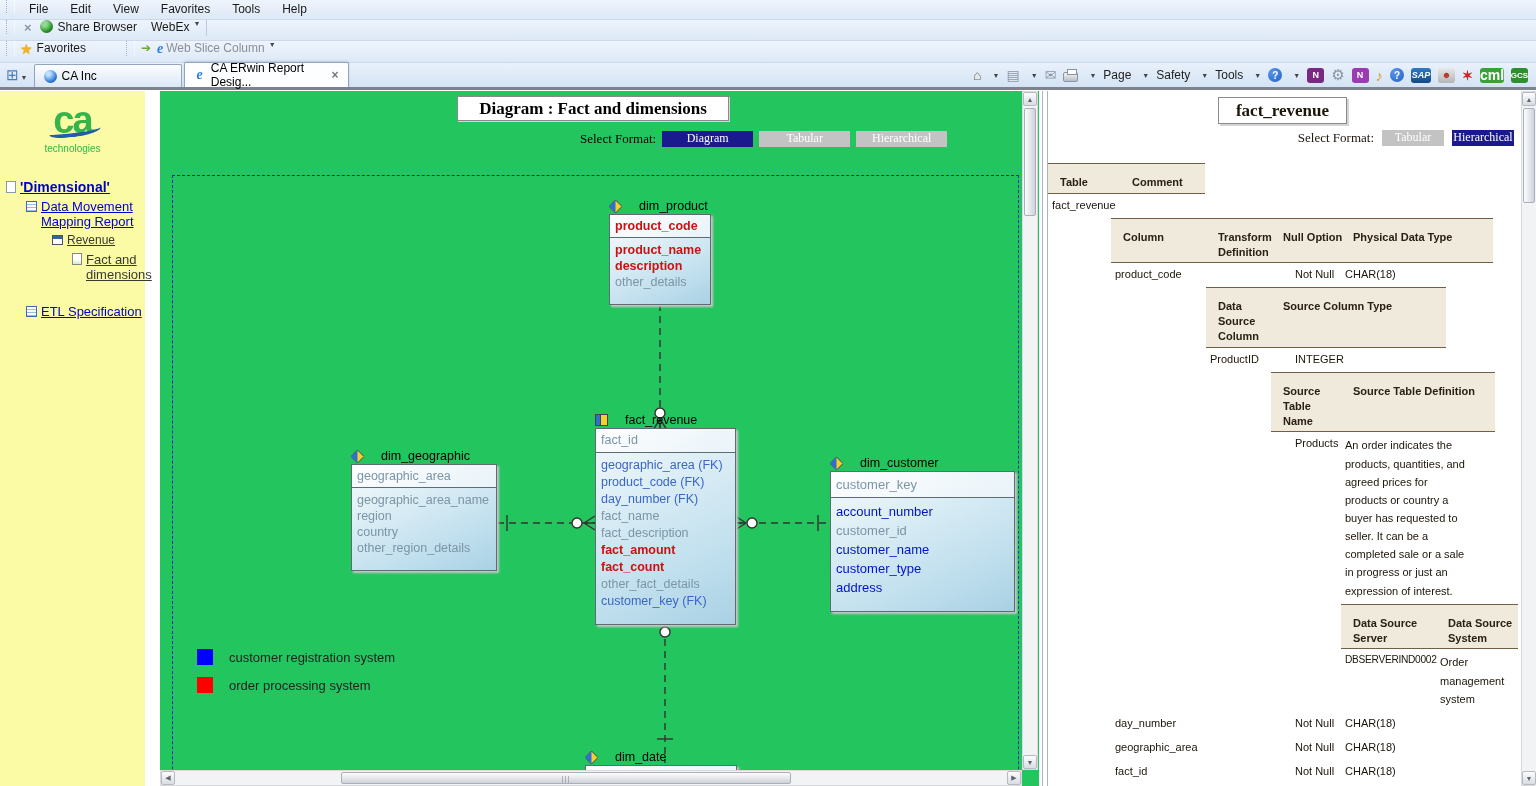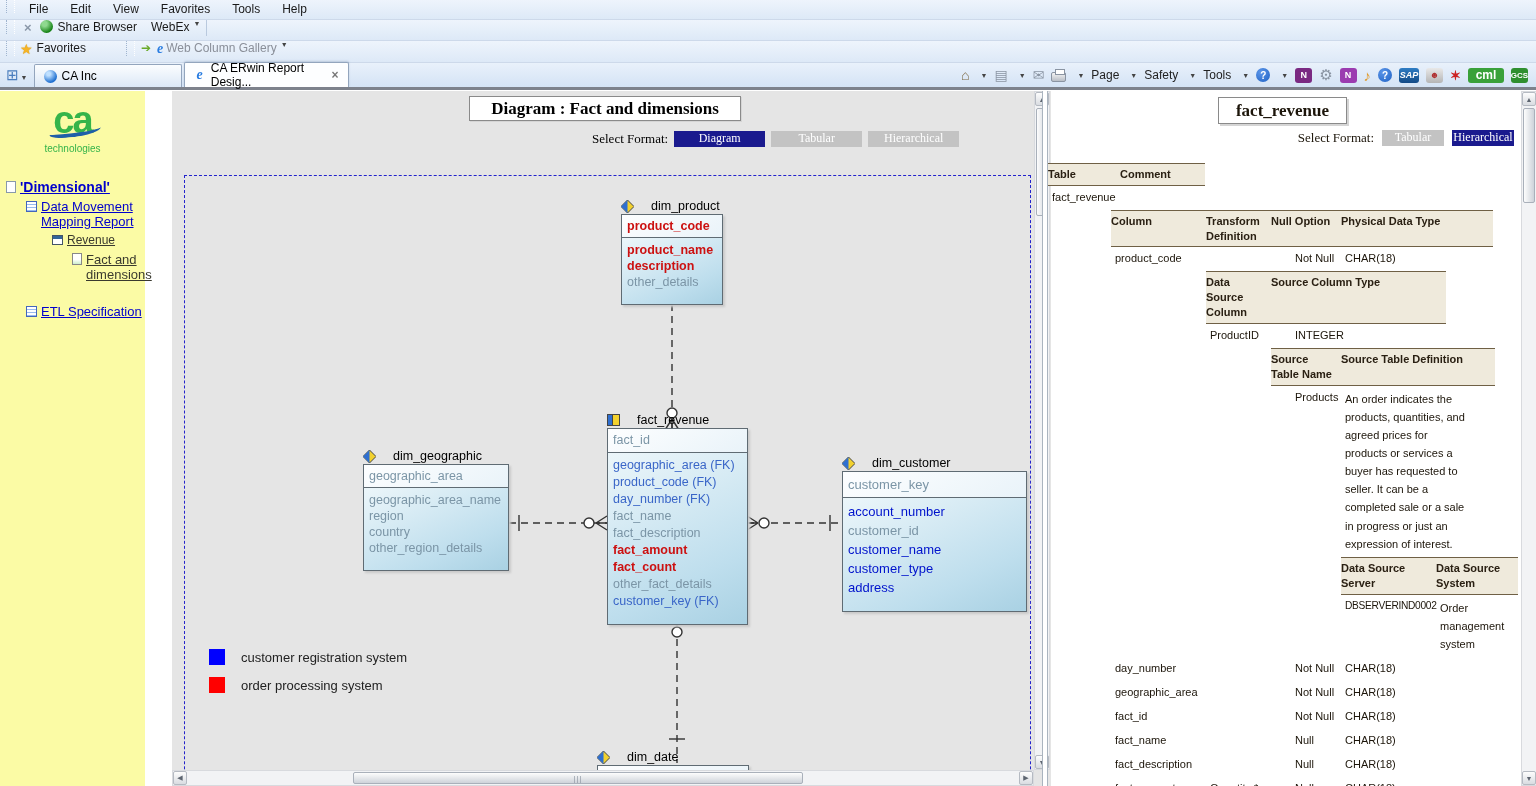--- a/index.html
+++ b/index.html
@@ -42,21 +42,21 @@
   .glyph.gray { color:#8a94a2; }
   .print-icon { width:15px; height:10px; background:linear-gradient(#f4f4f4,#b9bec6);
     border:1px solid #8a94a2; border-radius:2px; position:relative; margin-top:4px; }
   .print-icon::before { content:""; position:absolute; left:3px; top:-4px; width:8px; height:4px;
     background:#fff; border:1px solid #8a94a2; }
   .help-circle { width:14px; height:14px; border-radius:50%; background:radial-gradient(circle at 35% 30%,#5b95e8,#1f62c5);
     color:#fff; font-weight:bold; font-size:10px; display:inline-flex; align-items:center; justify-content:center; }
 
   
   .sidebar { position:absolute; left:0; top:91px; width:145px; height:695px; background:#fbfba5; }
-  .main { position:absolute; left:172px; top:91px; width:879px; height:695px; background:#e5e5e5; }
+  .main { position:absolute; left:160px; top:91px; width:879px; height:695px; background:#22c55e; }
   .main-content { position:absolute; left:0; top:0; width:862px; height:679px; overflow:hidden; }
   .divider { position:absolute; left:1042px; top:91px; width:6px; height:695px;
     background:#fff; border-left:1px solid #aab4bf; border-right:1px solid #aab4bf; }
   .rpanel { position:absolute; left:1048px; top:91px; width:473px; height:695px; overflow:hidden;
     font-size:11px; color:#1c150a; }
 
   
   .logo-wrap { text-align:center; padding-top:14px; padding-bottom:26px; }
   .logo-ca { font-size:38px; font-weight:bold; color:#35b44a; letter-spacing:-2px; line-height:30px; position:relative; display:inline-block; }
   .logo-swoosh { position:absolute; left:-4px; bottom:-2px; width:52px; height:12px;
@@ -124,21 +124,21 @@
     display:flex; align-items:center; justify-content:center;
     font-family:"Liberation Serif",serif; font-weight:bold; font-size:17px; }
   .rfmt { position:absolute; top:38px; left:0; width:466px; height:17px; display:flex;
     justify-content:flex-end; align-items:center; gap:8px; font-family:"Liberation Serif",serif; font-size:13px; }
   .rfmt .fmt-btn { width:62px; }
   .rtable { position:absolute; left:0; top:72px; width:473px; }
   .rrow { display:grid; grid-template-columns:63px 95px 65px 70px 95px 1fr; align-items:start; }
   .rrow > div { padding:4px 2px 4px 4px; line-height:1.45; }
   .band { background:#efeadc; border-top:1px solid #6f6045; border-bottom:1px solid #6f6045;
     font-weight:bold; color:#2a2013; display:grid; }
-  .band > div { padding:3px 2px 3px 0; line-height:1.35; }
+  .band > div { padding:3px 2px 3px 12px; line-height:1.35;margin-top:8px; }
   .nowrap { white-space:nowrap; }
   .c2 { grid-column:2; } .c3 { grid-column:3; } .c4 { grid-column:4;margin-left:20px; } .c5 { grid-column:5; } .c6 { grid-column:6; }
   .span56 { grid-column:5/7; max-width:128px; }
   .servercell { font-size:10.2px; letter-spacing:-0.3px; white-space:nowrap; }
 </style>
 </head>
 <body>
 
 <div class="bar menu-bar">
   <div class="grip"></div>
@@ -161,21 +161,21 @@
   <div class="vsep"></div>
 </div>
 
 <div class="bar fav-bar">
   <div class="grip"></div>
   <span class="star">★</span>
   <span>Favorites</span>
   <div class="grip" style="margin-left:40px"></div>
   <span class="green-arrow">➔</span>
   <span class="ie-e">e</span>
-  <span class="gray-text">Web Column Gallery</span>
+  <span class="gray-text">Web Slice Column</span>
   <span class="dd gray-text">▼</span>
 </div>
 
 <div class="tab-bar">
   <span class="qt-icon">⊞</span>
   <span class="dd" style="margin:0 6px 6px 0">▼</span>
   <div class="tab" style="width:148px">
     <span class="ie-ball"></span>
     <span>CA Inc</span>
   </div>
@@ -201,21 +201,21 @@
     <span class="help-circle">?</span>
     <span class="dd">▼</span>
     <span class="ticonbox" style="background:#7a2982">N</span>
     <span class="glyph gray" style="font-size:15px">⚙</span>
     <span class="ticonbox" style="background:#9b3bb0">N</span>
     <span style="color:#e09b2d; font-size:15px">♪</span>
     <span class="help-circle">?</span>
     <span class="ticonbox" style="background:linear-gradient(#2e7cc3,#134a86); font-style:italic; width:20px">SAP</span>
     <span class="ticonbox" style="background:linear-gradient(#e8e8e8,#b5b5b5); color:#b03030">☻</span>
     <span style="color:#cc2222; font-size:13px; font-weight:bold">✶</span>
-    <span class="ticonbox" style="background:#3aa13a; width:36px; font-size:12px">cml</span>
+    <span class="ticonbox" style="background:#3aa13a; width:24px; font-size:14px">cml</span>
     <span class="ticonbox" style="background:#2f8f2f; font-size:8px">GCS</span>
   </div>
 </div>
 
 <div class="sidebar">
   <div class="logo-wrap">
     <span class="logo-ca"><span>ca</span><span class="logo-swoosh"></span></span>
     <div class="logo-sub">technologies</div>
   </div>
   <div class="tree">
@@ -446,21 +446,21 @@
       <div class="c3 nowrap">ProductID</div>
       <div class="c4 nowrap">INTEGER</div>
     </div>
 
     <div class="band" style="margin-left:223px; width:224px; grid-template-columns:70px 1fr">
       <div>Source Table Name</div>
       <div>Source Table Definition</div>
     </div>
     <div class="rrow">
       <div class="c4 nowrap">Products</div>
-      <div class="span56" style="line-height:1.65">An order indicates the products, quantities, and agreed prices for products or services a buyer has requested to seller. It can be a completed sale or a sale in progress or just an expression of interest.</div>
+      <div class="span56" style="line-height:1.65">An order indicates the products, quantities, and agreed prices for products or country a buyer has requested to seller. It can be a completed sale or a sale in progress or just an expression of interest.</div>
     </div>
 
     <div class="band" style="margin-left:293px; width:177px; grid-template-columns:95px 1fr">
       <div>Data Source Server</div>
       <div>Data Source System</div>
     </div>
     <div class="rrow">
       <div class="c5 servercell">DBSERVERIND0002</div>
       <div class="c6" style="line-height:1.65">Order management system</div>
     </div>

